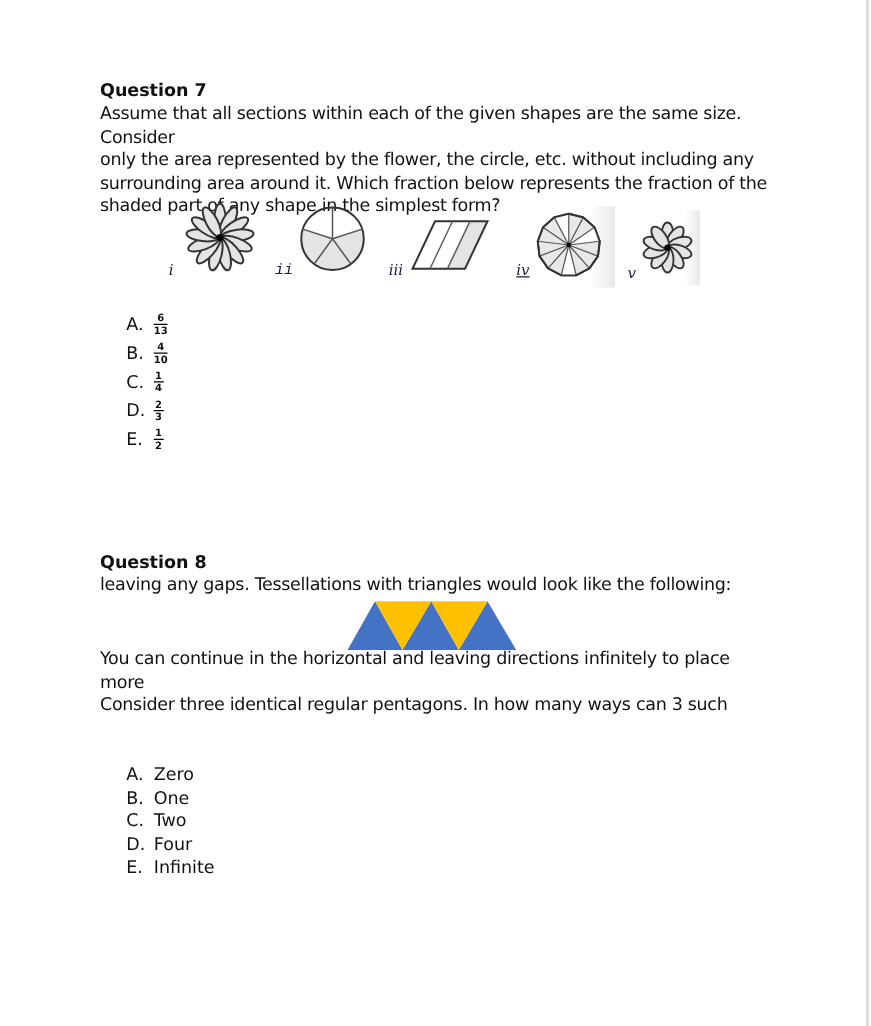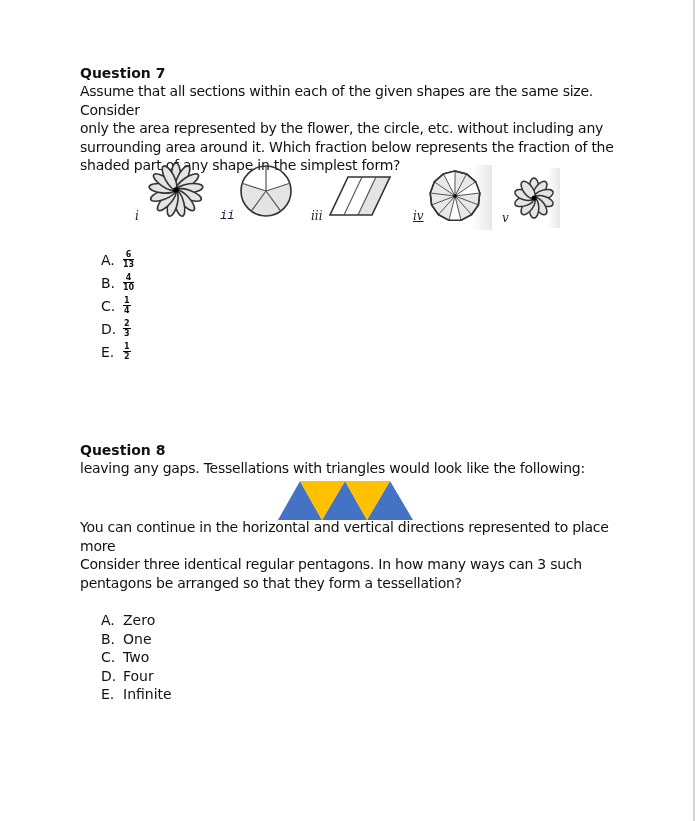--- a/index.html
+++ b/index.html
@@ -195,23 +195,22 @@
   <g transform="translate(-275,-479)">
     <polygon points="300,481 322,520 278,520" fill="#4472C4"></polygon>
     <polygon points="345,481 367,520 322,520" fill="#4472C4"></polygon>
     <polygon points="390,481 413,520 367,520" fill="#4472C4"></polygon>
     <polygon points="300,481 345,481 322,520" fill="#FFC000"></polygon>
     <polygon points="345,481 390,481 367,520" fill="#FFC000"></polygon>
   </g>
 </svg>
 
 <div id="q8-cont">
-  <p class="q-text">You can continue in the horizontal and vertical directions represented to place more</p>
+  <p class="q-text">You can continue in the horizontal and leaving directions infinitely to place more</p>
   <p class="q-text">Consider three identical regular pentagons. In how many ways can 3 such</p>
-  <p class="q-text">pentagons be arranged so that they form a tessellation?</p>
 </div>
 
 <div class="opts8">
   <div class="opt8">
     <span class="ltr">A.</span>
     <span>Zero</span>
   </div>
   <div class="opt8">
     <span class="ltr">B.</span>
     <span>One</span>

